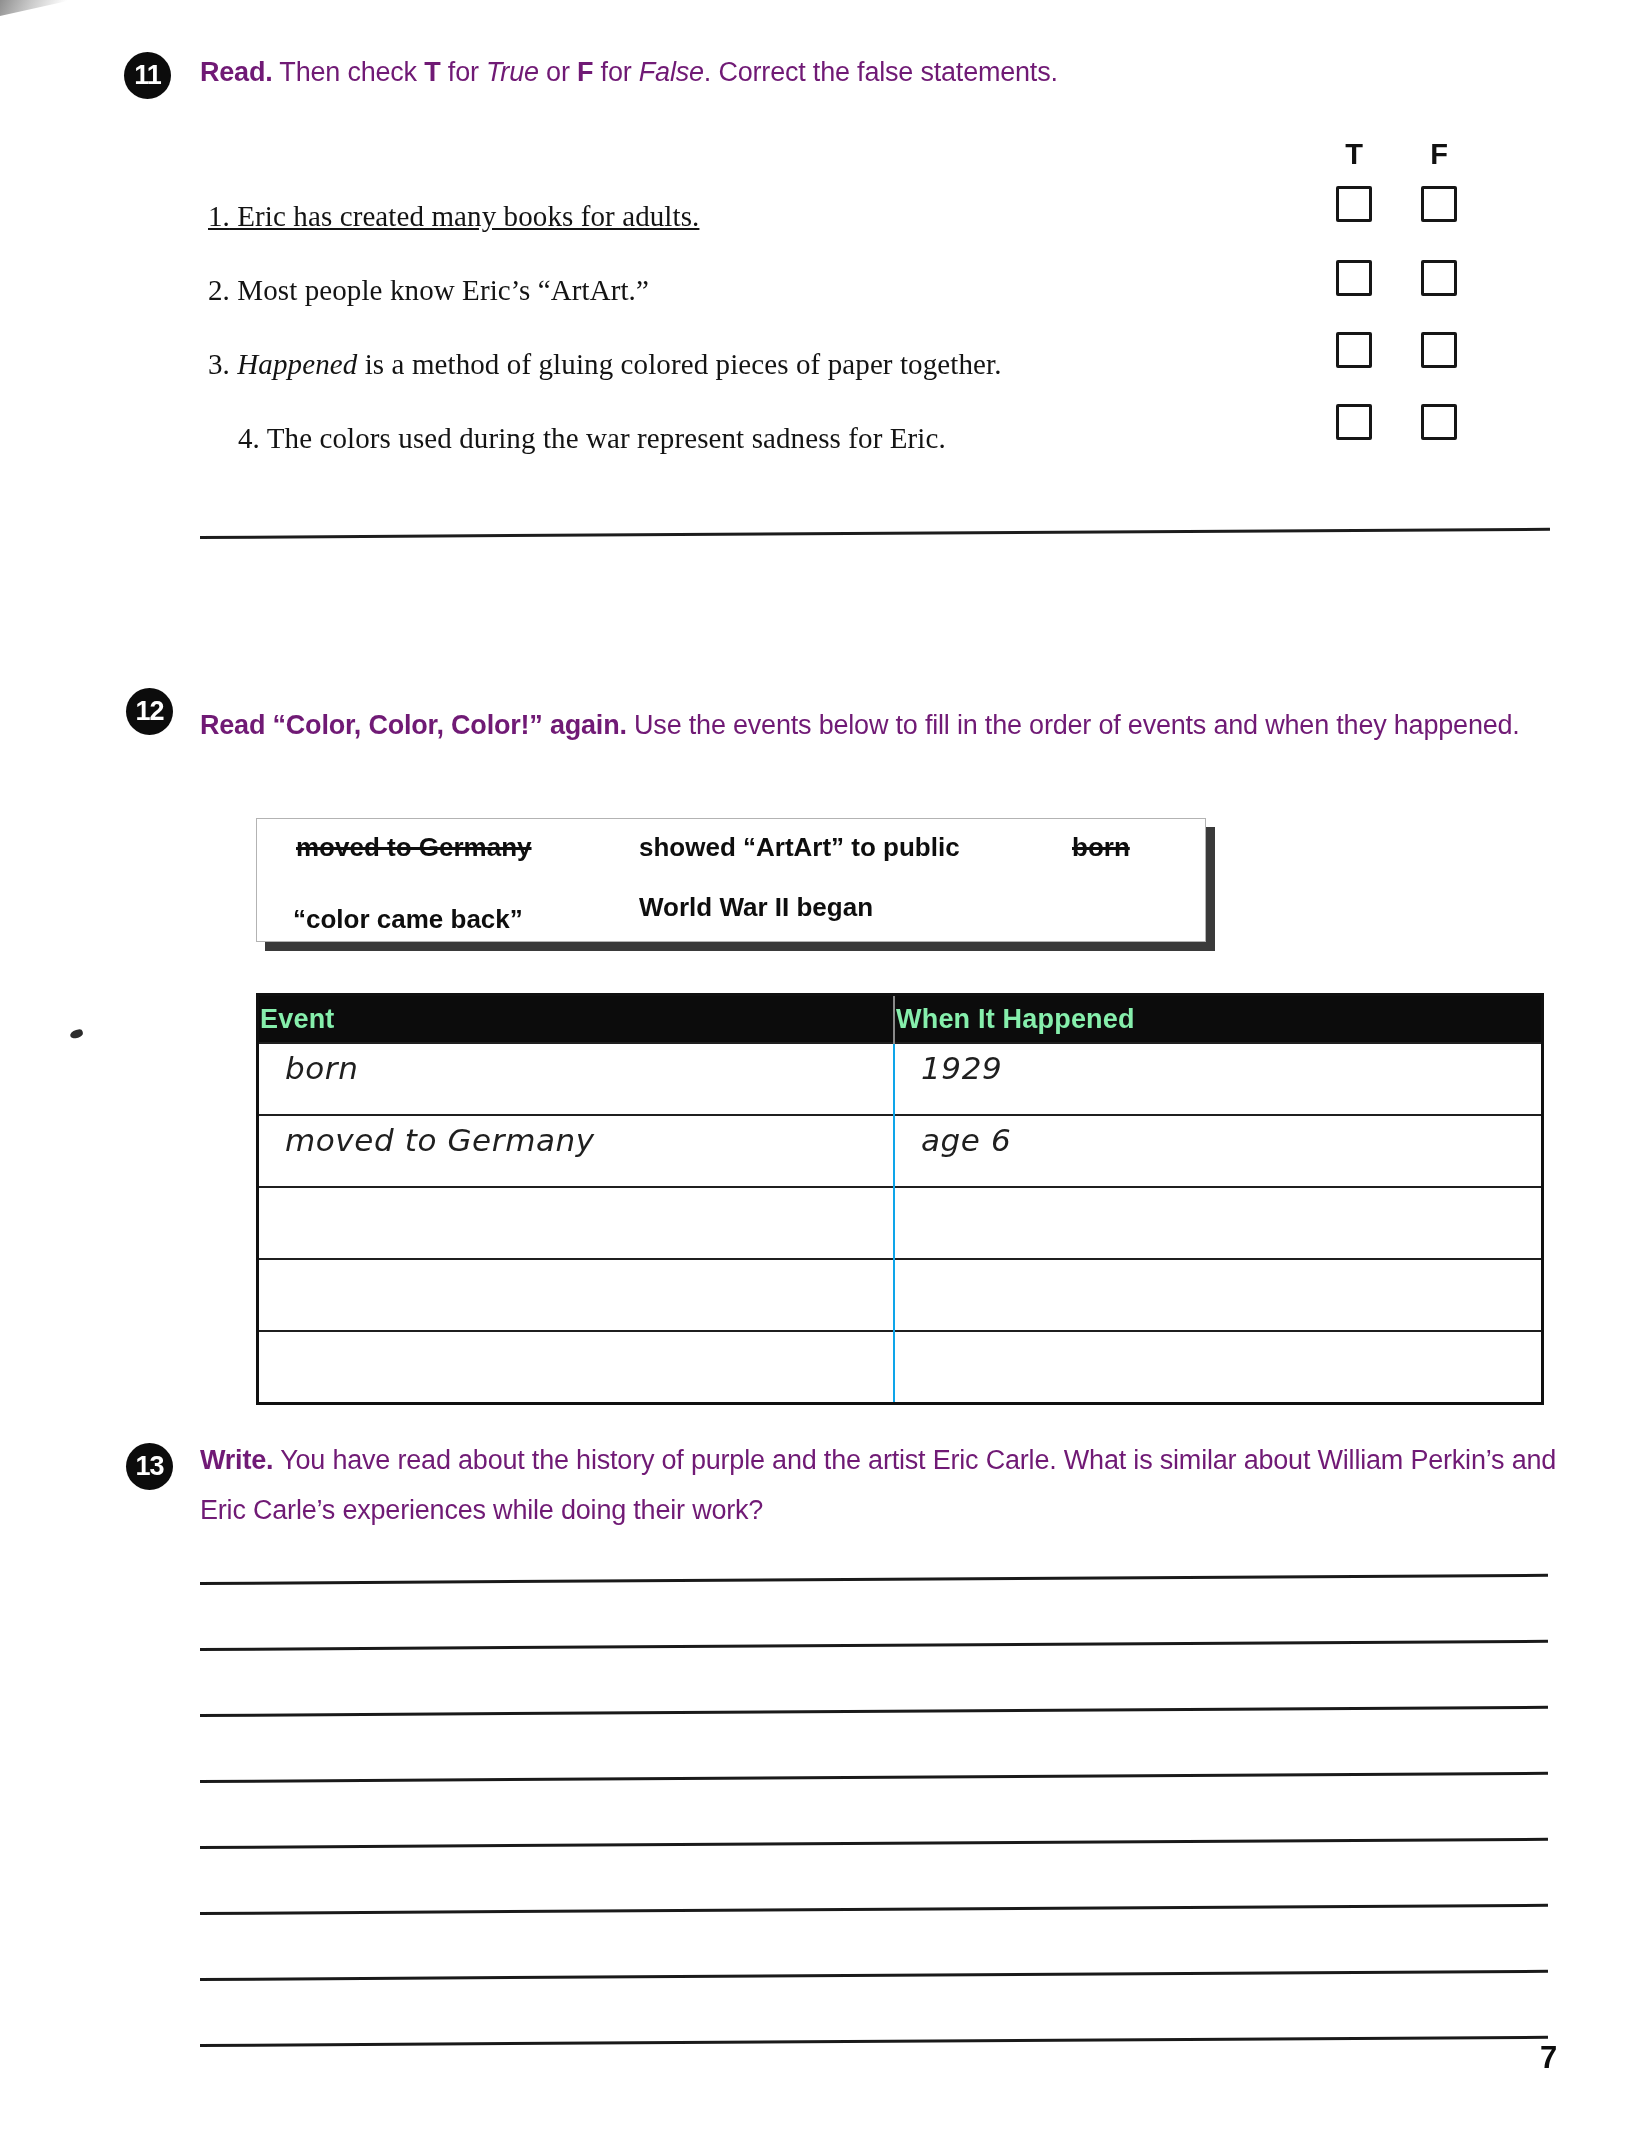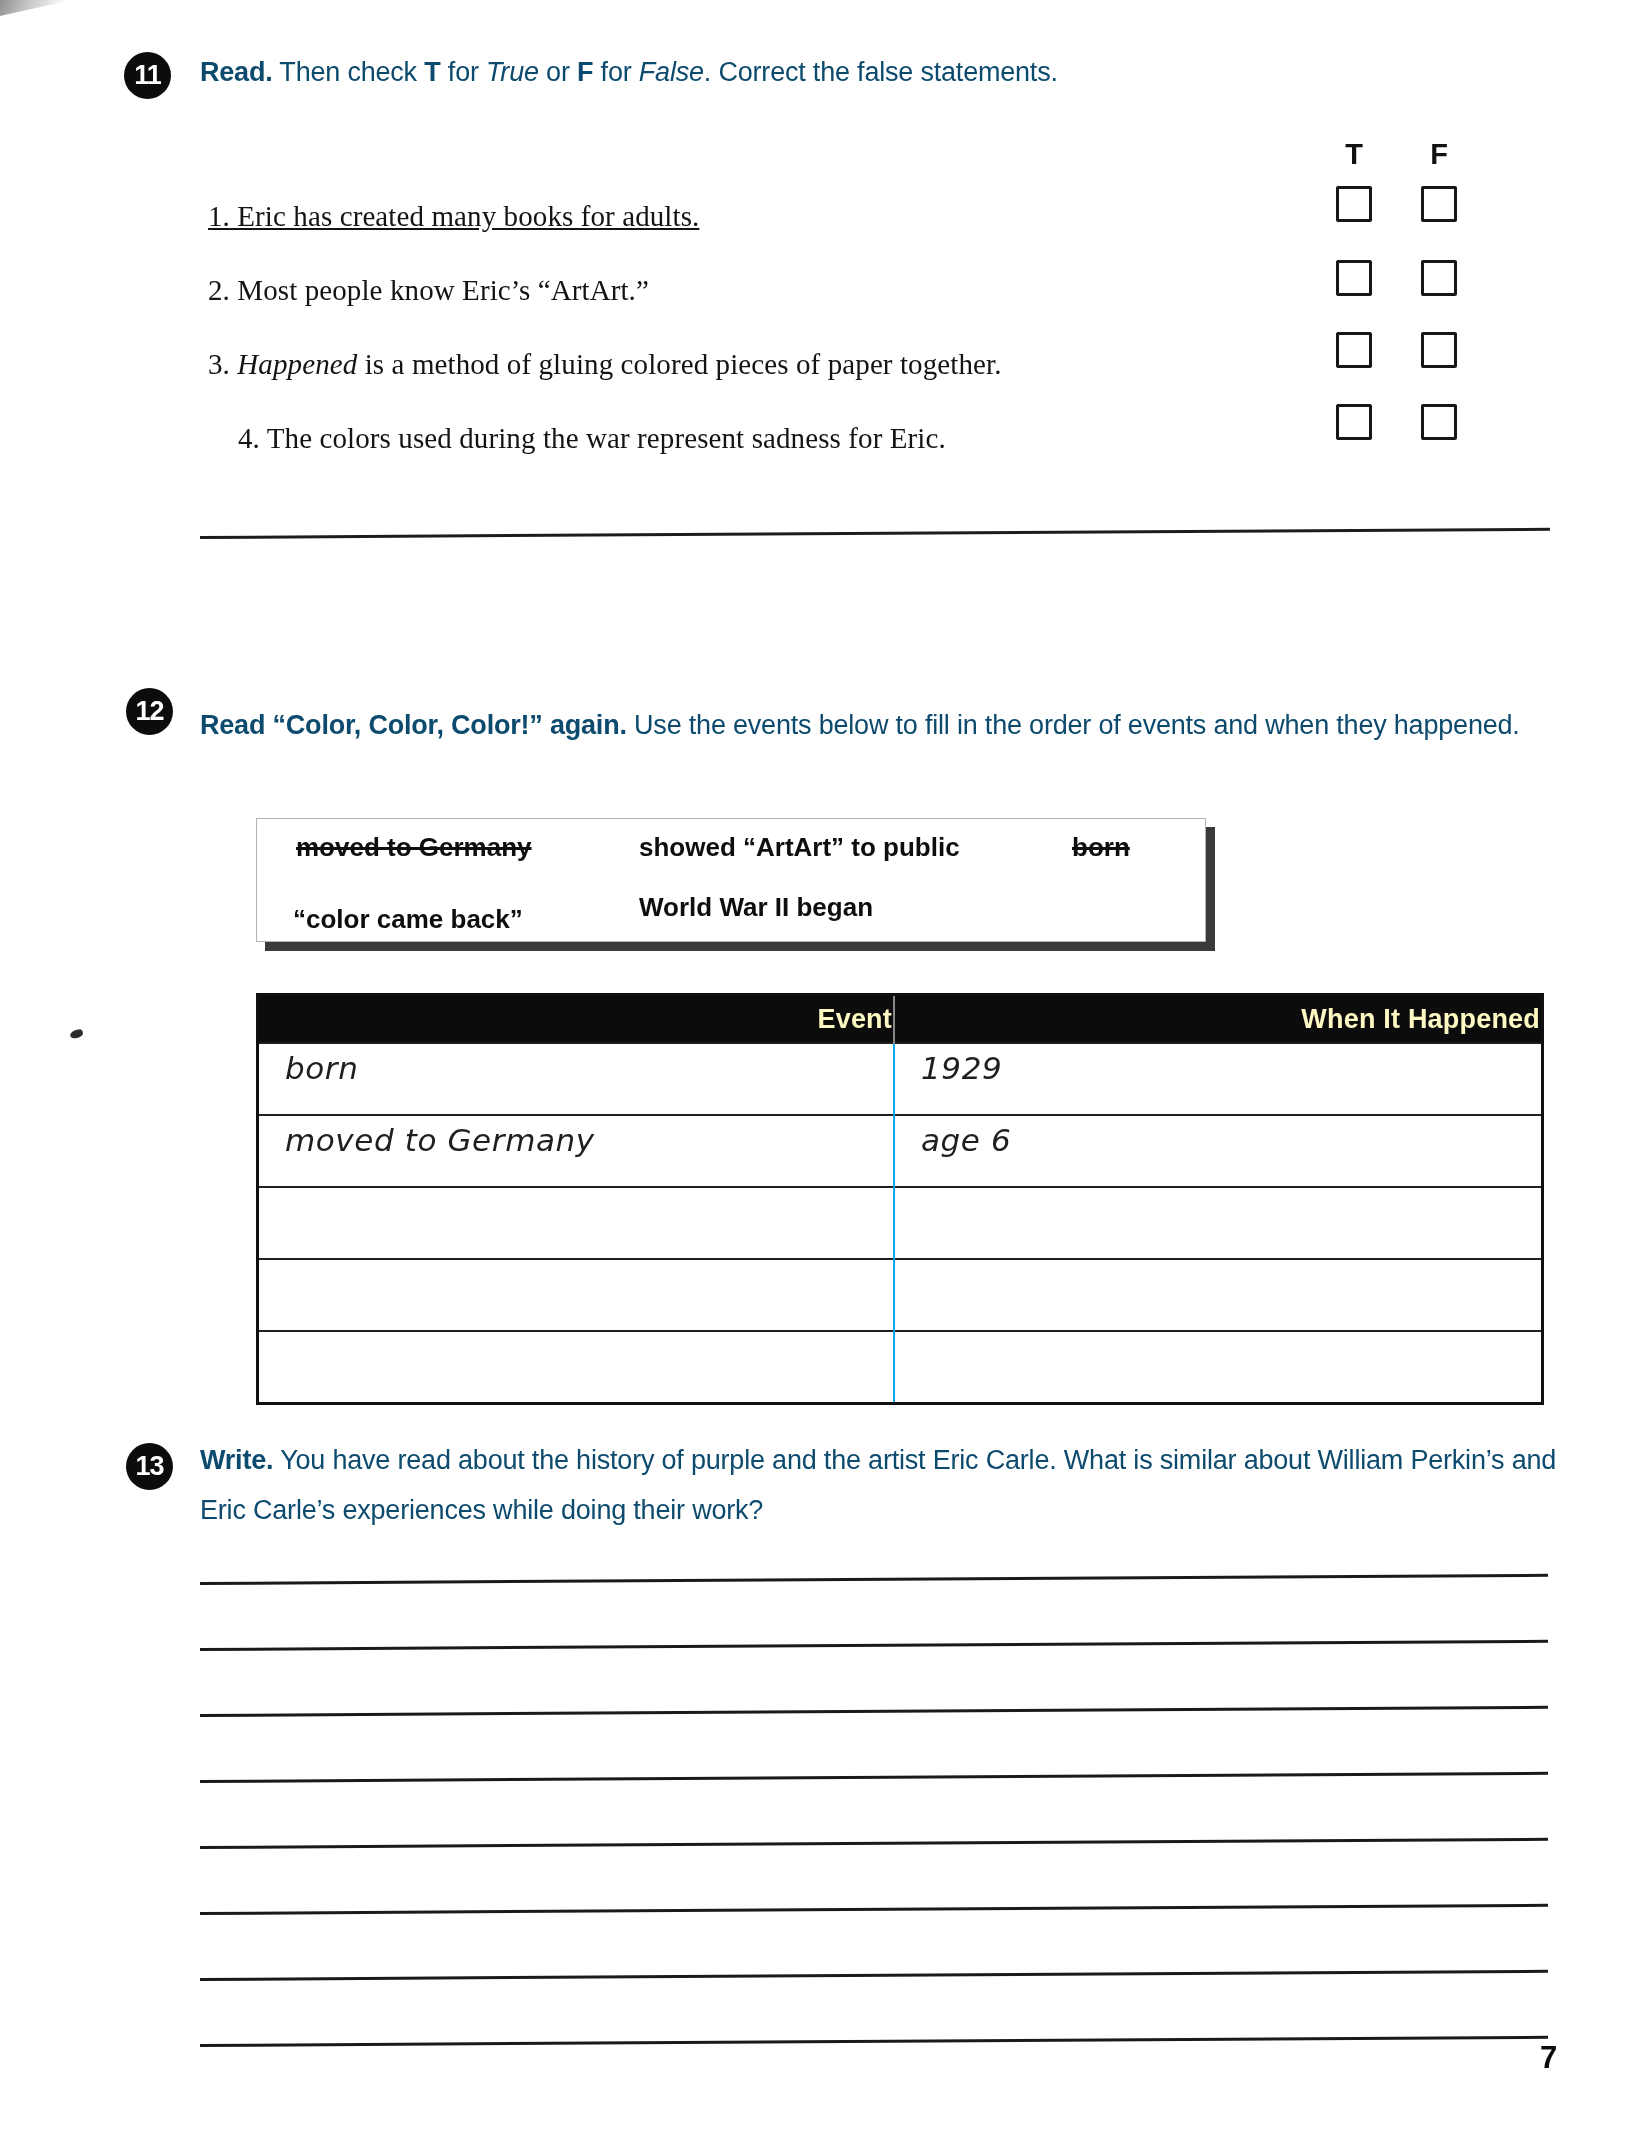--- a/index.html
+++ b/index.html
@@ -16,21 +16,21 @@
     clip-path:polygon(0 0, 100% 0, 0 100%);
   }
 
   
   .badge {
     width:47px; height:47px; border-radius:50%; background:#0c0c0c; color:#fff;
     font-weight:bold; font-size:27px; display:flex; align-items:center; justify-content:center;
     letter-spacing:-1px;
   }
 
-  .instr { font-size:27px; line-height:50px; letter-spacing:-0.2px; color:#0c4a6e; }
+  .instr { font-size:27px; line-height:50px; letter-spacing:-0.2px; color:#701a75; }
   .instr b { font-weight:bold; }
   .instr i { font-style:italic; }
 
   .statement {
     font-family:"Liberation Serif", serif; font-size:29px; color:#141414;
     white-space:nowrap; letter-spacing:0.1px;
   }
   .statement i { font-style:italic; }
 
   .tf-label { font-size:29px; font-weight:bold; width:40px; text-align:center; }
@@ -48,22 +48,22 @@
   .wordbank {
     left:256px; top:818px; width:948px; height:122px; background:#fff;
     border:1px solid #b3b3b3; box-shadow:9px 9px 0 #3a3a3a;
   }
   .wb { position:absolute; font-size:26px; font-weight:bold; white-space:nowrap; color:#0e0e0e; }
   .struck { text-decoration:line-through; text-decoration-thickness:3px; }
 
   
   table.events { border-collapse:collapse; width:1288px; border:3px solid #101010; background:#fff; }
   table.events th {
-    height:44px; background:#0c0c0c; color:#fef9c3; font-size:27px; font-weight:bold;
-    text-align:right; letter-spacing:0.2px;
+    height:44px; background:#0c0c0c; color:#86efac; font-size:27px; font-weight:bold;
+    text-align:left; letter-spacing:0.2px;
   }
   table.events th + th { border-left:2px solid #8a8a8a; }
   table.events td {
     height:64px; border-top:2px solid #1f1f1f; padding:6px 0 0 26px; vertical-align:top;
   }
   table.events td + td { border-left:2px solid #0ea5e9; }
   .col-event { width:632px; }
 
   .hand {
     font-family:"DejaVu Sans", sans-serif; font-style:italic; font-size:31px;

